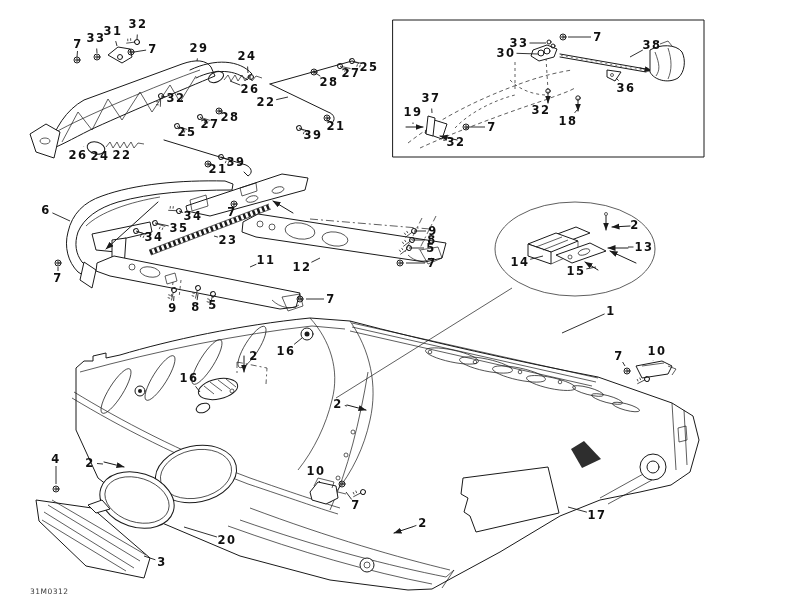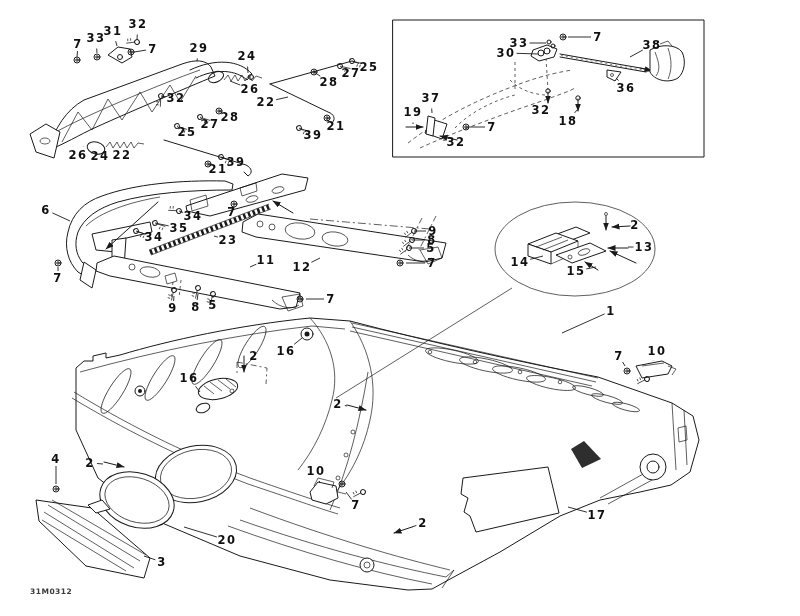--- a/index.html
+++ b/index.html
@@ -6,21 +6,21 @@
   .stage{position:relative;width:800px;height:616px;background:#ffffff;overflow:hidden;
          font-family:"DejaVu Sans","Liberation Sans",sans-serif;}
   .stage svg{position:absolute;left:0;top:0;}
   .ln{fill:none;stroke:#1a1a1a;stroke-width:1;stroke-linejoin:round;stroke-linecap:round;}
   .ln2{fill:none;stroke:#1a1a1a;stroke-width:.7;stroke-linejoin:round;}
   .wh{fill:#ffffff;stroke:#1a1a1a;stroke-width:1;stroke-linejoin:round;}
   .dk{fill:#1a1a1a;stroke:none;}
   .callout-text{font-family:"DejaVu Sans","Liberation Sans",sans-serif;font-weight:bold;
         font-size:11.5px;letter-spacing:1.5px;fill:#101010;}
   .code-label{position:absolute;left:30px;top:587px;font-size:7.5px;letter-spacing:.5px;
-        color:#3a3a3a;font-weight:bold;}
+        color:#3a3a3a;font-weight:normal;}
 </style>
 </head>
 <body>
 
 <div class="stage">
 
 <svg width="800" height="616" viewBox="0 0 800 616">
   <defs>
     <marker id="mA" markerWidth="9" markerHeight="8" refX="7.5" refY="3" orient="auto" markerUnits="userSpaceOnUse">
       <path d="M0,0 L8,3 L0,6 Z" fill="#1a1a1a"></path>

